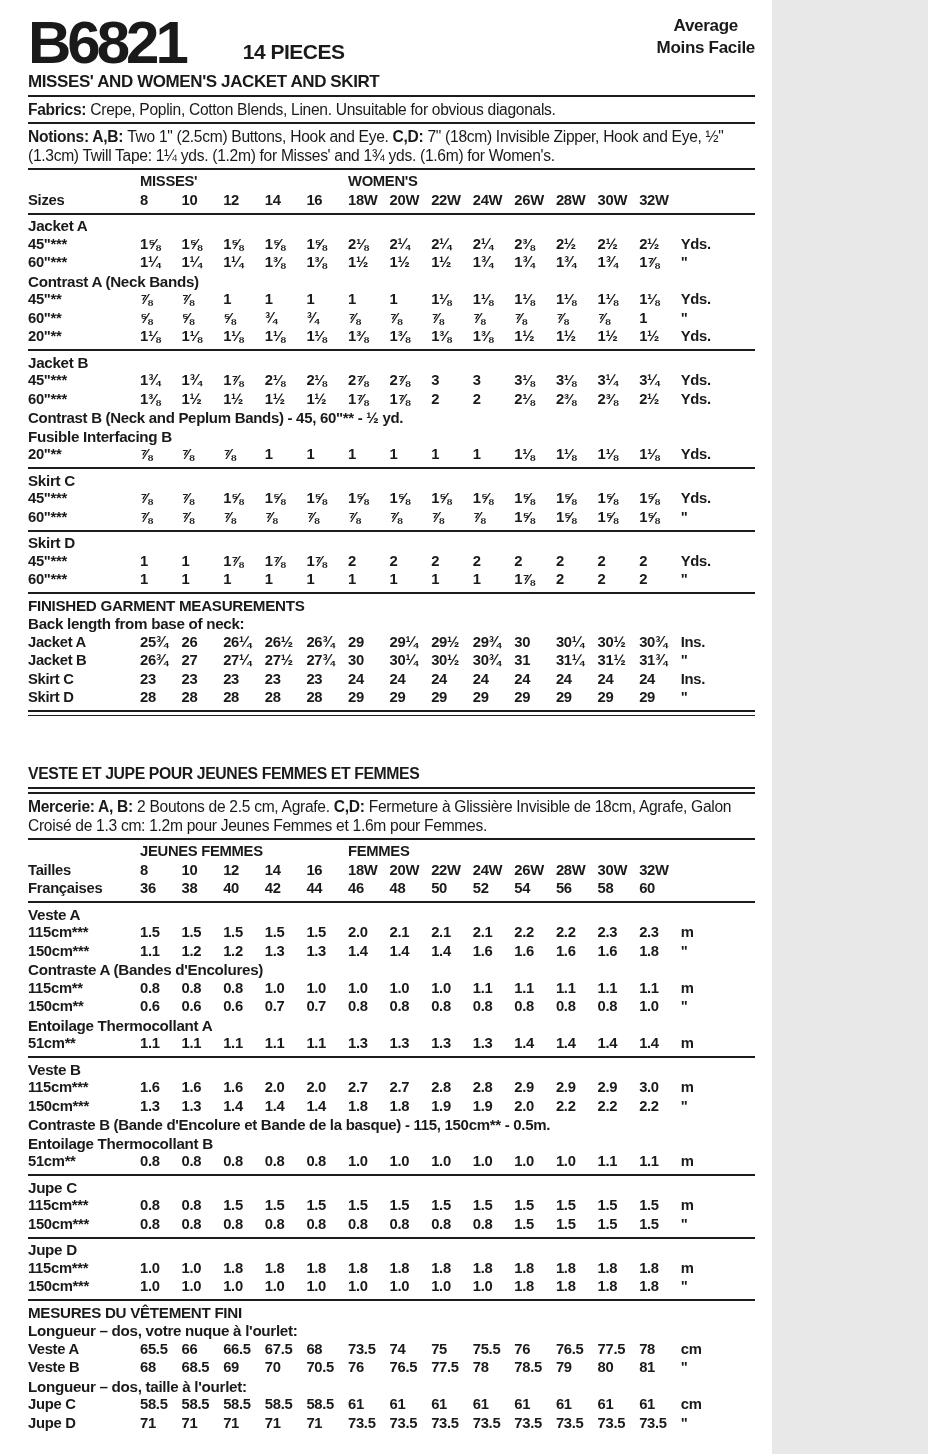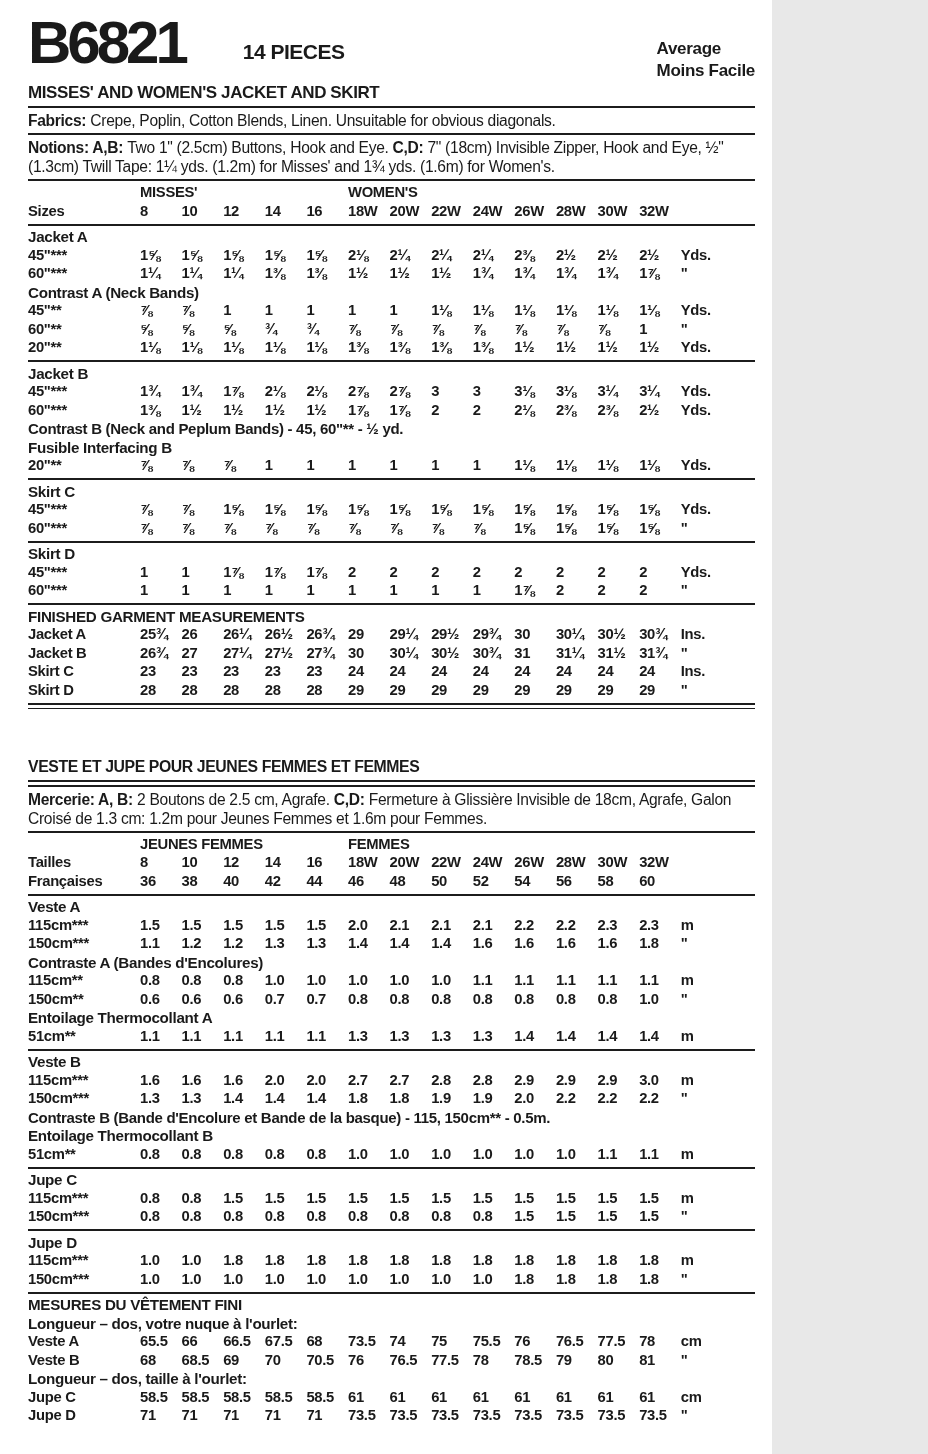--- a/index.html
+++ b/index.html
@@ -8,21 +8,21 @@
     position:relative; width:772px; height:1454px; background:#ffffff;
     color:var(--ink); overflow:hidden;
     font-family:"Liberation Sans","DejaVu Sans",sans-serif;
     letter-spacing:-0.3px;
   }
   .leftcol{position:absolute; left:28px; top:14px; width:727px;}
   
   .hdr{display:flex; align-items:flex-start;}
   .pnum{font-size:60px; font-weight:bold; letter-spacing:-4px; line-height:0.95;}
   .pieces{font-size:21px; font-weight:bold; margin-left:58px; margin-top:26px; letter-spacing:-0.5px;}
-  .difficulty{margin-left:auto; text-align:left; font-size:17px; font-weight:bold; margin-top:24px; line-height:1.3;}
+  .difficulty{margin-left:auto; text-align:center; font-size:17px; font-weight:bold; margin-top:1px; line-height:1.3;}
   .title{font-size:17px; font-weight:bold; margin-top:1px; letter-spacing:-0.4px;}
   
   .rl{border-top:2.3px solid #1c1c1c; margin:3px 0;}
   
   .intro{font-size:15.6px; margin:2px 0; line-height:1.22;}
   .intro .b, .t-note .b{font-weight:bold;}
   
   .trow{display:grid; grid-template-columns:112px repeat(13,41.6px) 1fr;
         align-items:baseline; min-height:18.5px; font-weight:bold; font-size:14.8px;}
   .trow .lbl{white-space:nowrap;}
@@ -299,20 +299,21 @@
           <span class="val">1</span>
           <span class="val">1</span>
           <span class="val">1⅞</span>
           <span class="val">2</span>
           <span class="val">2</span>
           <span class="val">2</span>
           <span class="unit">"</span>
         </div>
         <div class="gen-rl"></div>
         <div class="t-heading">FINISHED GARMENT MEASUREMENTS</div>
+        <div class="t-heading">Back length from base of neck:</div>
         <div class="trow">
           <span class="lbl">Jacket A</span>
           <span class="val">25¾</span>
           <span class="val">26</span>
           <span class="val">26¼</span>
           <span class="val">26½</span>
           <span class="val">26¾</span>
           <span class="val">29</span>
           <span class="val">29¼</span>
           <span class="val">29½</span>

